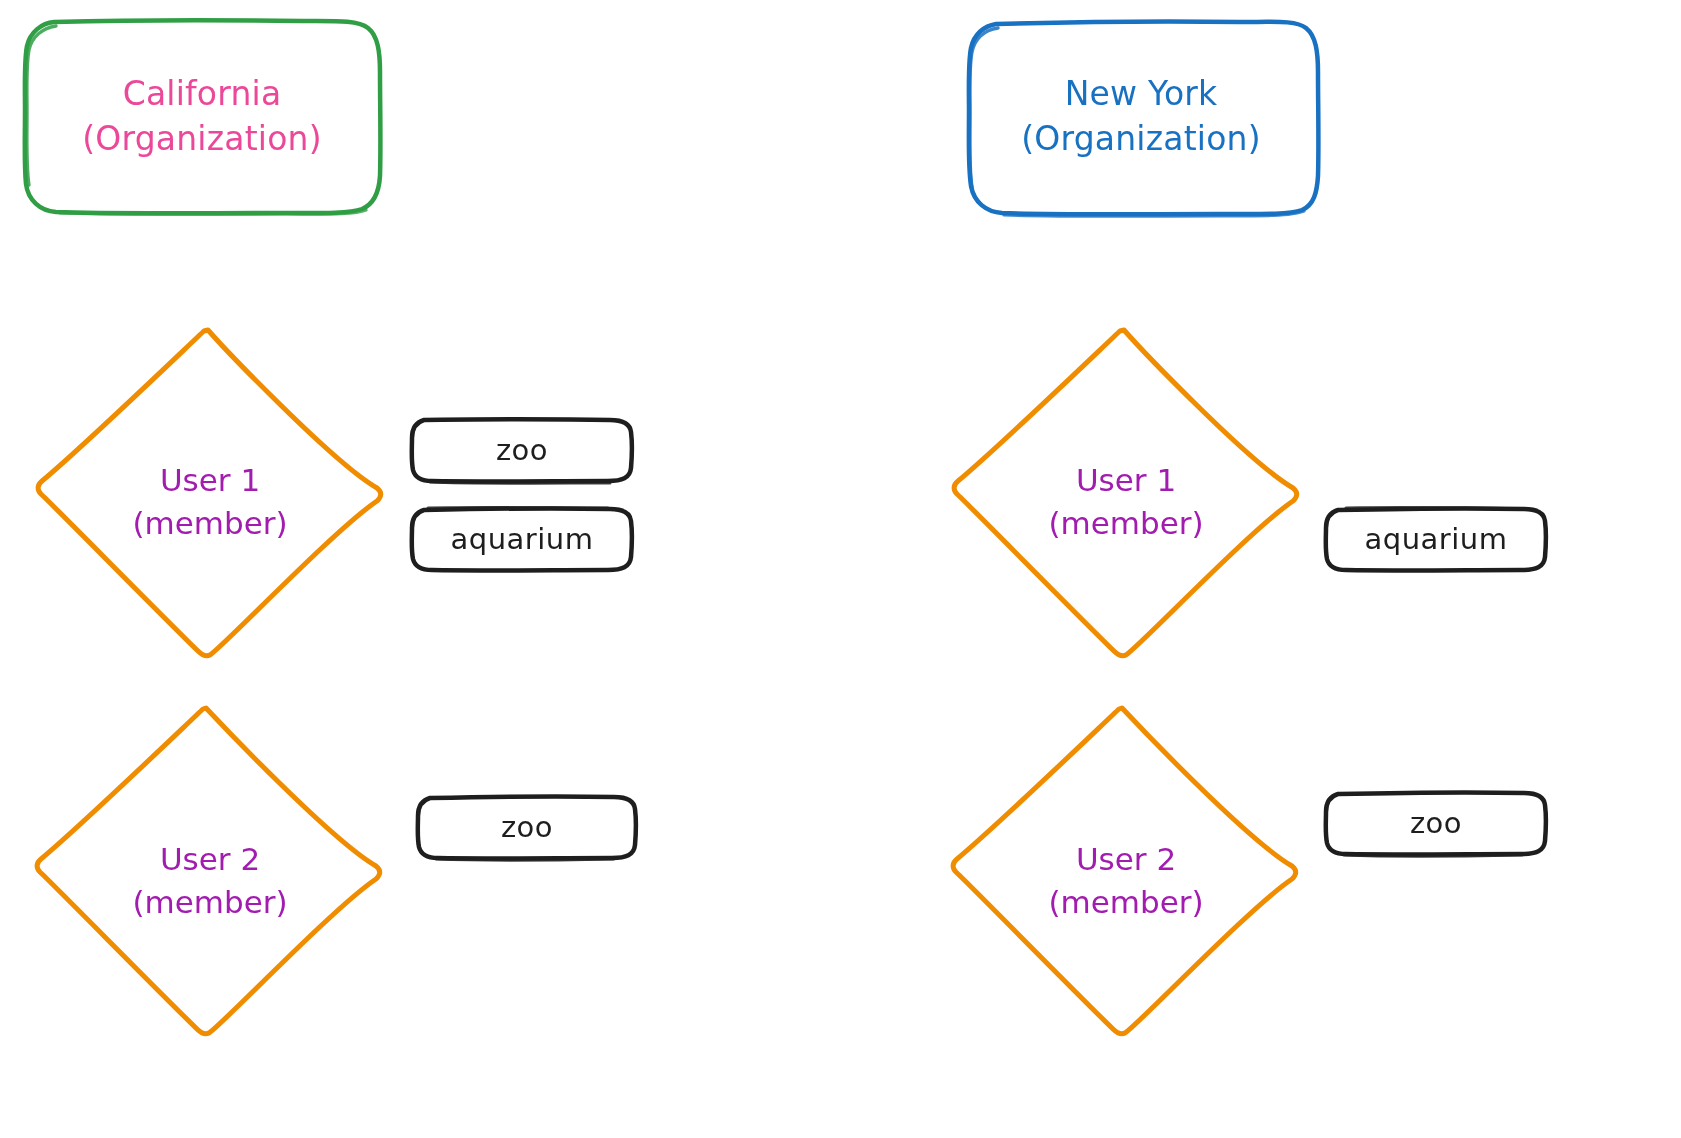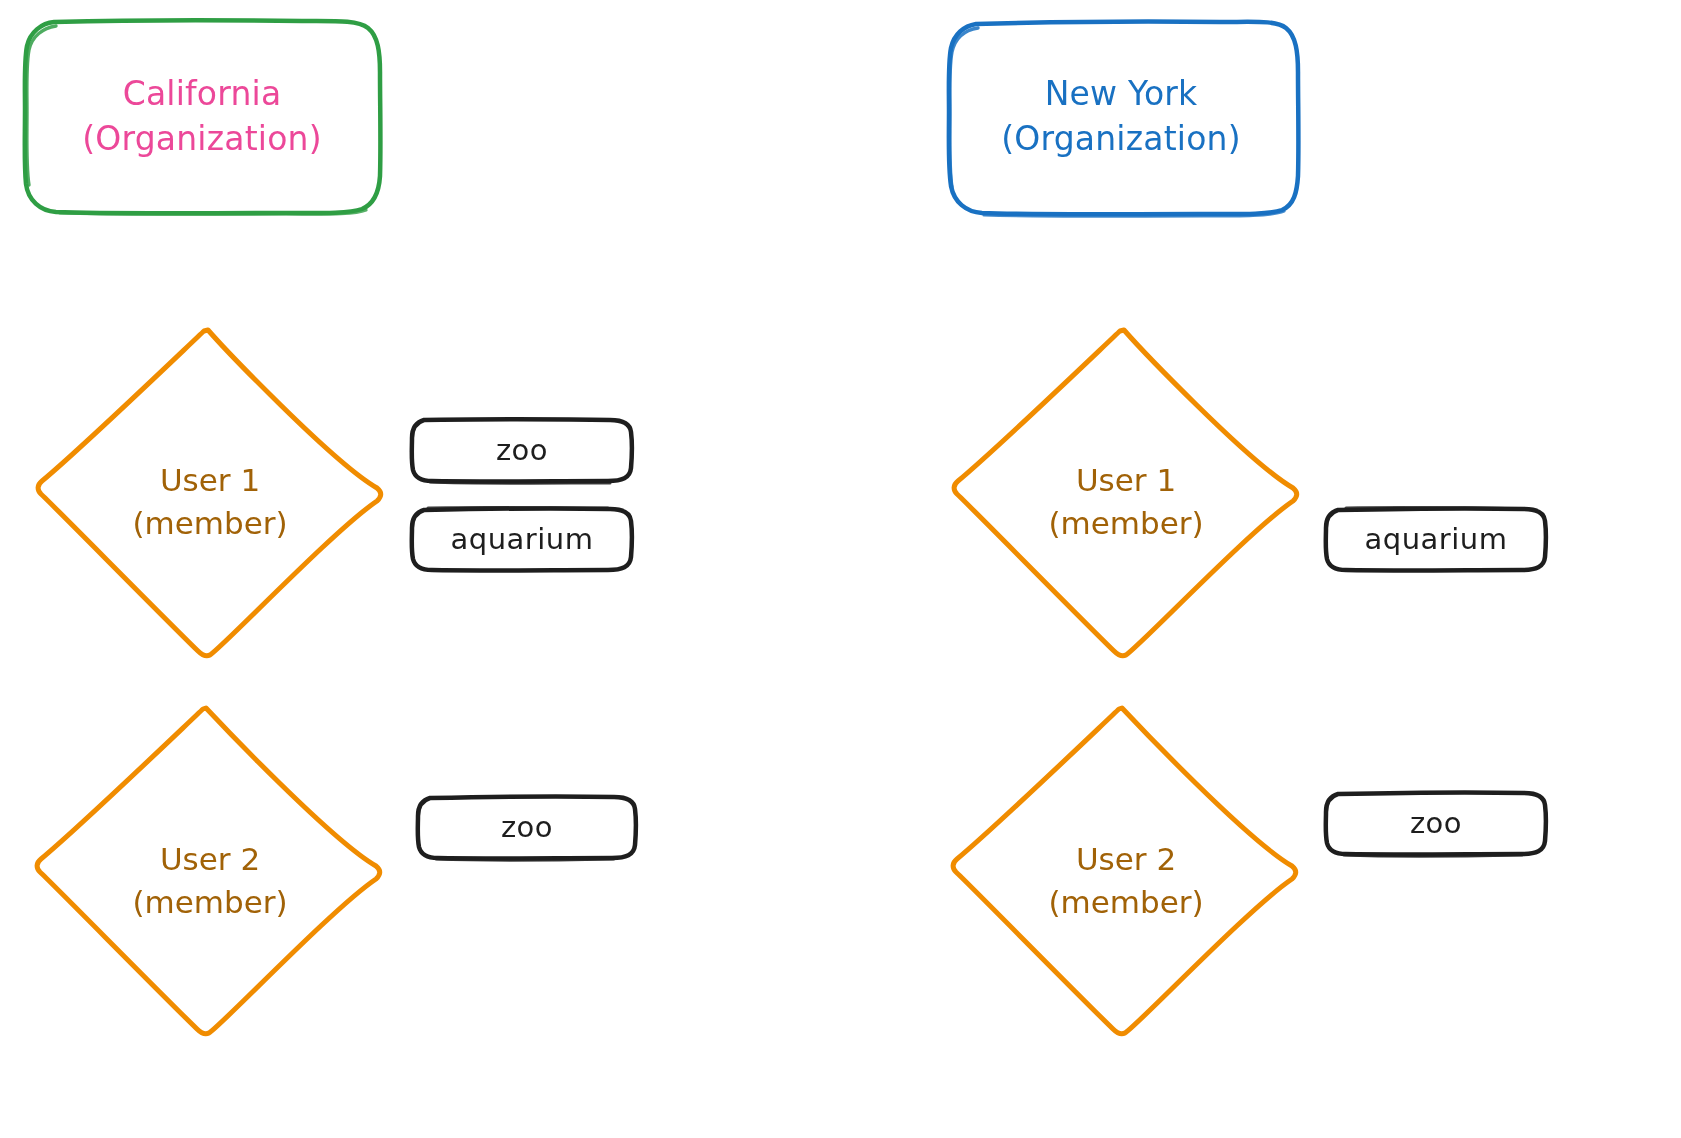--- a/index.html
+++ b/index.html
@@ -40,21 +40,21 @@
     position: relative;
     z-index: 2;
     text-align: center;
     line-height: 1.35;
     font-size: 33px;
     font-family: "DejaVu Sans", sans-serif;
     letter-spacing: 0.2px;
     white-space: pre-line;
   }
   .org-california { left: 16px;  top: 14px;  width: 372px; height: 206px; }
-  .org-newyork    { left: 940px; top: 14px;  width: 362px; height: 206px; }
+  .org-newyork    { left: 960px; top: 14px;  width: 362px; height: 206px; }
 
   .green-text { color: #ec4899; }
   .blue-text  { color: #1971c2; }
 
   
   .diamond {
     position: absolute;
     display: flex;
     align-items: center;
     justify-content: center;
@@ -65,21 +65,21 @@
     width: 100%;
     height: 100%;
     overflow: visible;
   }
   .diamond-label {
     position: relative;
     z-index: 2;
     text-align: center;
     line-height: 1.4;
     font-size: 31px;
-    color: #a16207;
+    color: #a21caf;
     white-space: pre-line;
     transform: translateY(10px);
   }
 
   .dm-ca-u1 { left: 32px;  top: 324px; width: 356px; height: 336px; }
   .dm-ca-u2 { left: 32px;  top: 703px; width: 356px; height: 336px; }
   .dm-ny-u1 { left: 948px; top: 324px; width: 356px; height: 336px; }
   .dm-ny-u2 { left: 948px; top: 703px; width: 356px; height: 336px; }
 
   

